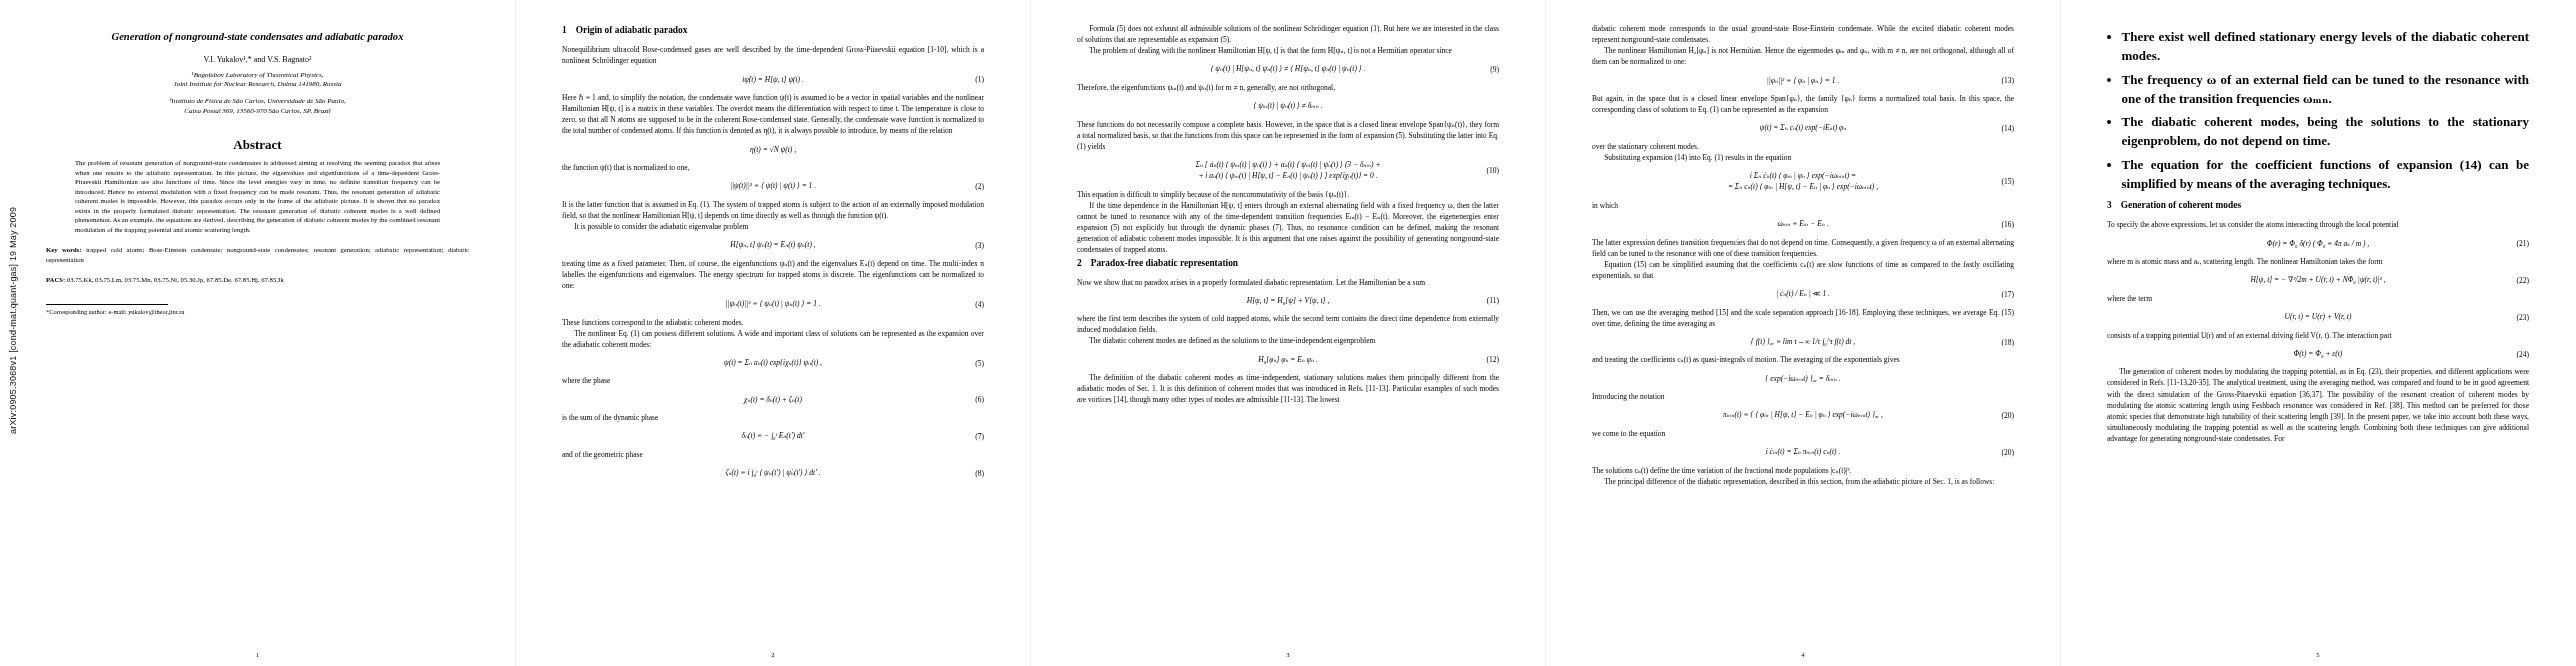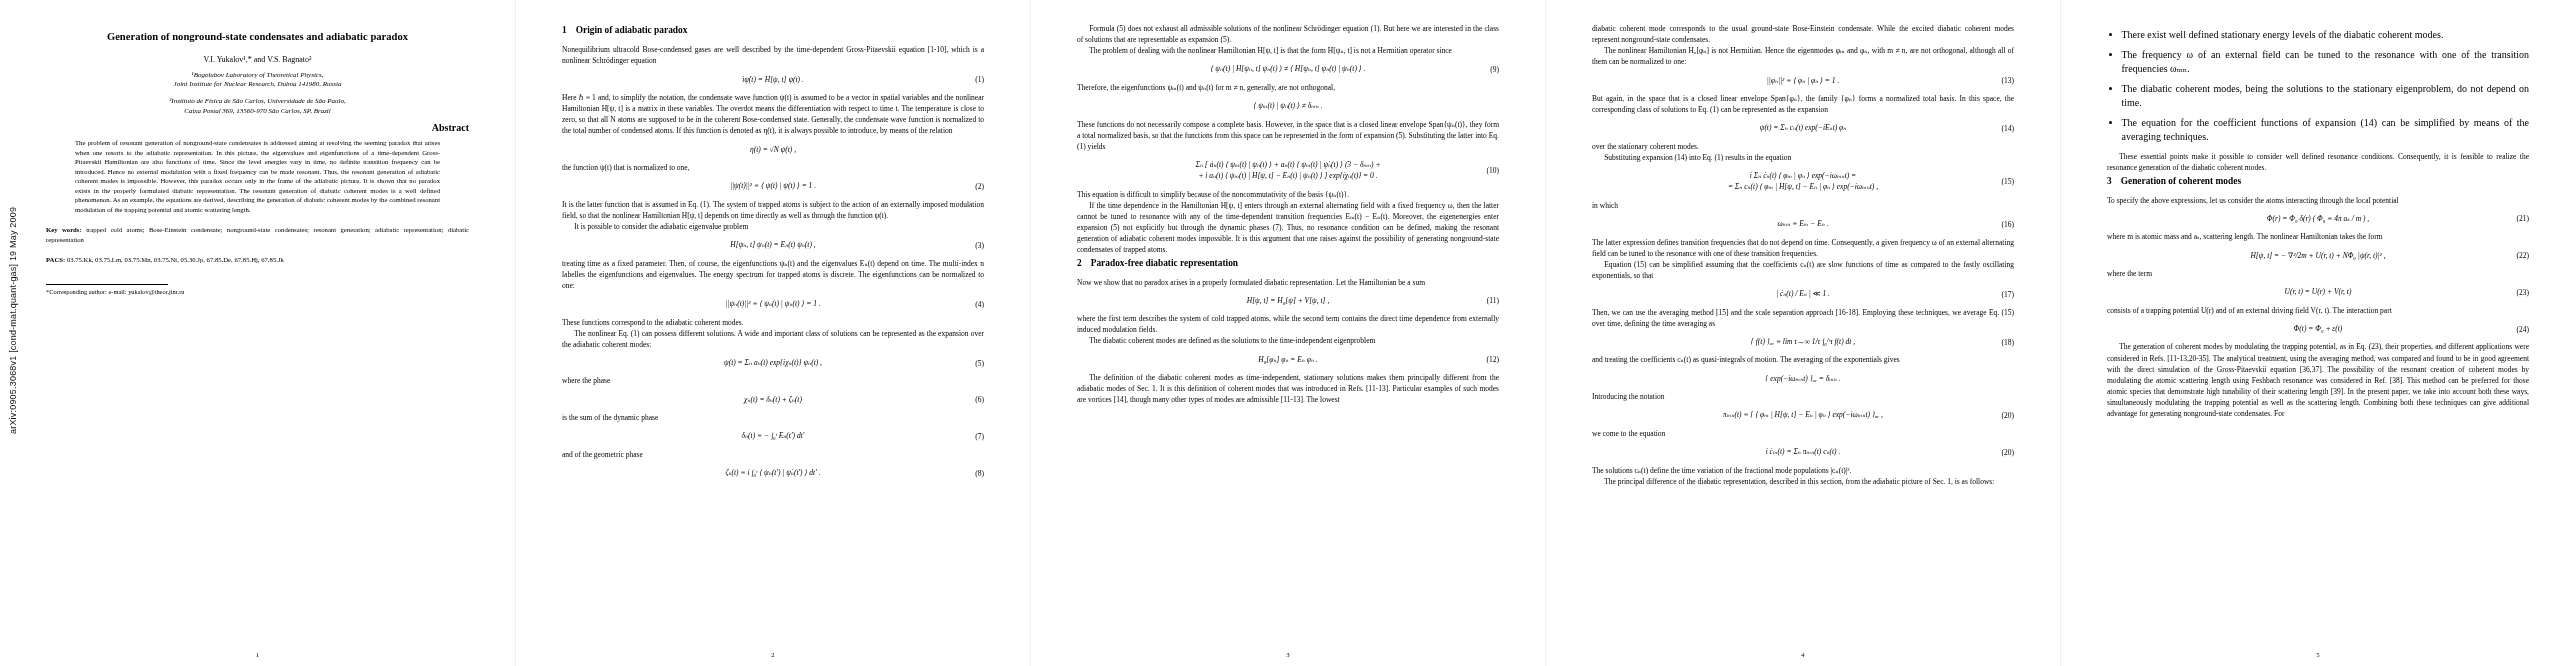--- a/index.html
+++ b/index.html
@@ -15,40 +15,40 @@
     position: relative;
     width: 515px; height: 667px;
     box-sizing: border-box;
     padding: 23px 46px 19px 46px;
     background: #ffffff;
     overflow: hidden;
   }
   .page + .page { border-left: 0.6px solid #f0f0f0; }
 
   
-  .p-title { font-size: 10.6px; font-weight: bold; text-align: center; margin: 6.7px 31px 0; line-height: 1.35; }
+  .p-title { font-size: 10.6px; font-weight: bold; text-align: center; margin: 6.7px 31px 0; line-height: 1.35; font-style: italic; }
   .p-authors { font-size: 8px; text-align: center; margin-top: 11px; }
   .p-affil { font-size: 7px; font-style: italic; text-align: center; margin-top: 6.7px; line-height: 1.4; white-space: pre-line; }
-  .p-abs-title { font-size: 10px; font-weight: bold; text-align: right; margin-top: 5px; }
+  .p-abs-title { font-size: 13px; font-weight: bold; text-align: center; margin-top: 20px; }
   .p-abstract { font-size: 6.7px; text-align: justify; line-height: 1.42; margin: 5.6px 29px 0; }
   .p-labeled { font-size: 6.7px; text-align: justify; line-height: 1.42; margin: 11px 0 0; }
   .p-label { font-weight: bold; }
   .p-footwrap { margin-top: 19px; }
   .footrule { width: 122px; border-top: 0.6px solid #000; margin-bottom: 3.3px; }
   .p-footnote { font-size: 6.4px; }
 
   
   .p-section { font-size: 9.4px; font-weight: bold; margin: 2.2px 0 9px; }
   .sec-num { margin-right: 9px; }
   .p-para { font-size: 7.5px; line-height: 1.48; text-align: justify; margin: 0; text-indent: 12.2px; }
   .p-para.noindent { text-indent: 0; }
   .p-eq { position: relative; text-align: center; font-size: 7.5px; margin: 7.2px 0; font-style: italic; text-decoration: underline; }
   .eq-body { display: inline-block; white-space: pre-line; padding: 0 19px; line-height: 1.5; }
   .eq-tag { position: absolute; right: 0; top: 50%; transform: translateY(-50%); font-style: normal; }
-  .p-bullets { margin: 1.1px 0 6.7px 14.5px; padding: 0; font-size: 10px; }
+  .p-bullets { margin: 1.1px 0 6.7px 14.5px; padding: 0; font-size: 13px; font-weight: bold; }
   .p-bullets li { margin: 5px 0; text-align: justify; line-height: 1.45; }
 
   .page-num { position: absolute; bottom: 9px; left: 0; width: 100%; text-align: center; font-size: 6.7px; }
 
   .arxiv-banner {
     position: absolute; left: 7.8px; top: 25.6px; height: 408px;
     writing-mode: vertical-rl; transform: rotate(180deg);
     font-size: 9px; letter-spacing: 0.2px; color: #111;
     font-family: "Liberation Sans", "DejaVu Sans", sans-serif;
   }
@@ -146,21 +146,20 @@
       <p class="p-para">The principal difference of the diabatic representation, described in this section, from the adiabatic picture of Sec. 1, is as follows:</p>
       <div class="page-num">4</div>
     </div>
     <div class="page">
       <ul class="p-bullets">
         <li class="p-bullet">There exist well defined stationary energy levels of the diabatic coherent modes.</li>
         <li class="p-bullet">The frequency ω of an external field can be tuned to the resonance with one of the transition frequencies ωₘₙ.</li>
         <li class="p-bullet">The diabatic coherent modes, being the solutions to the stationary eigenproblem, do not depend on time.</li>
         <li class="p-bullet">The equation for the coefficient functions of expansion (14) can be simplified by means of the averaging techniques.</li>
       </ul>
-      <p class="p-para">These essential points make it possible to consider well defined resonance conditions. Consequently, it is feasible to realize the resonance generation of the diabatic coherent modes.</p>
       <h2 class="p-section"><span class="sec-num">3</span><span class="sec-title">Generation of coherent modes</span></h2>
       <p class="p-para noindent">To specify the above expressions, let us consider the atoms interacting through the local potential</p>
       <div class="p-eq"><span class="eq-body">Φ(r) = Φ₀ δ(r)    ( Φ₀ ≡ 4π aₛ / m ) ,</span><span class="eq-tag">(21)</span></div>
       <p class="p-para noindent">where m is atomic mass and aₛ, scattering length. The nonlinear Hamiltonian takes the form</p>
       <div class="p-eq"><span class="eq-body">H[ψ, t] = − ∇²/2m + U(r, t) + NΦ₀ |ψ(r, t)|² ,</span><span class="eq-tag">(22)</span></div>
       <p class="p-para noindent">where the term</p>
       <div class="p-eq"><span class="eq-body">U(r, t) = U(r) + V(r, t)</span><span class="eq-tag">(23)</span></div>
       <p class="p-para noindent">consists of a trapping potential U(r) and of an external driving field V(r, t). The interaction part</p>
       <div class="p-eq"><span class="eq-body">Φ(t) = Φ₀ + ε(t)</span><span class="eq-tag">(24)</span></div>
       <p class="p-para">The generation of coherent modes by modulating the trapping potential, as in Eq. (23), their properties, and different applications were considered in Refs. [11-13,20-35]. The analytical treatment, using the averaging method, was compared and found to be in good agreement with the direct simulation of the Gross-Pitaevskii equation [36,37]. The possibility of the resonant creation of coherent modes by modulating the atomic scattering length using Feshbach resonance was considered in Ref. [38]. This method can be preferred for those atomic species that demonstrate high tunability of their scattering length [39]. In the present paper, we take into account both these ways, simultaneously modulating the trapping potential as well as the scattering length. Combining both these techniques can give additional advantage for generating nonground-state condensates. For</p>

